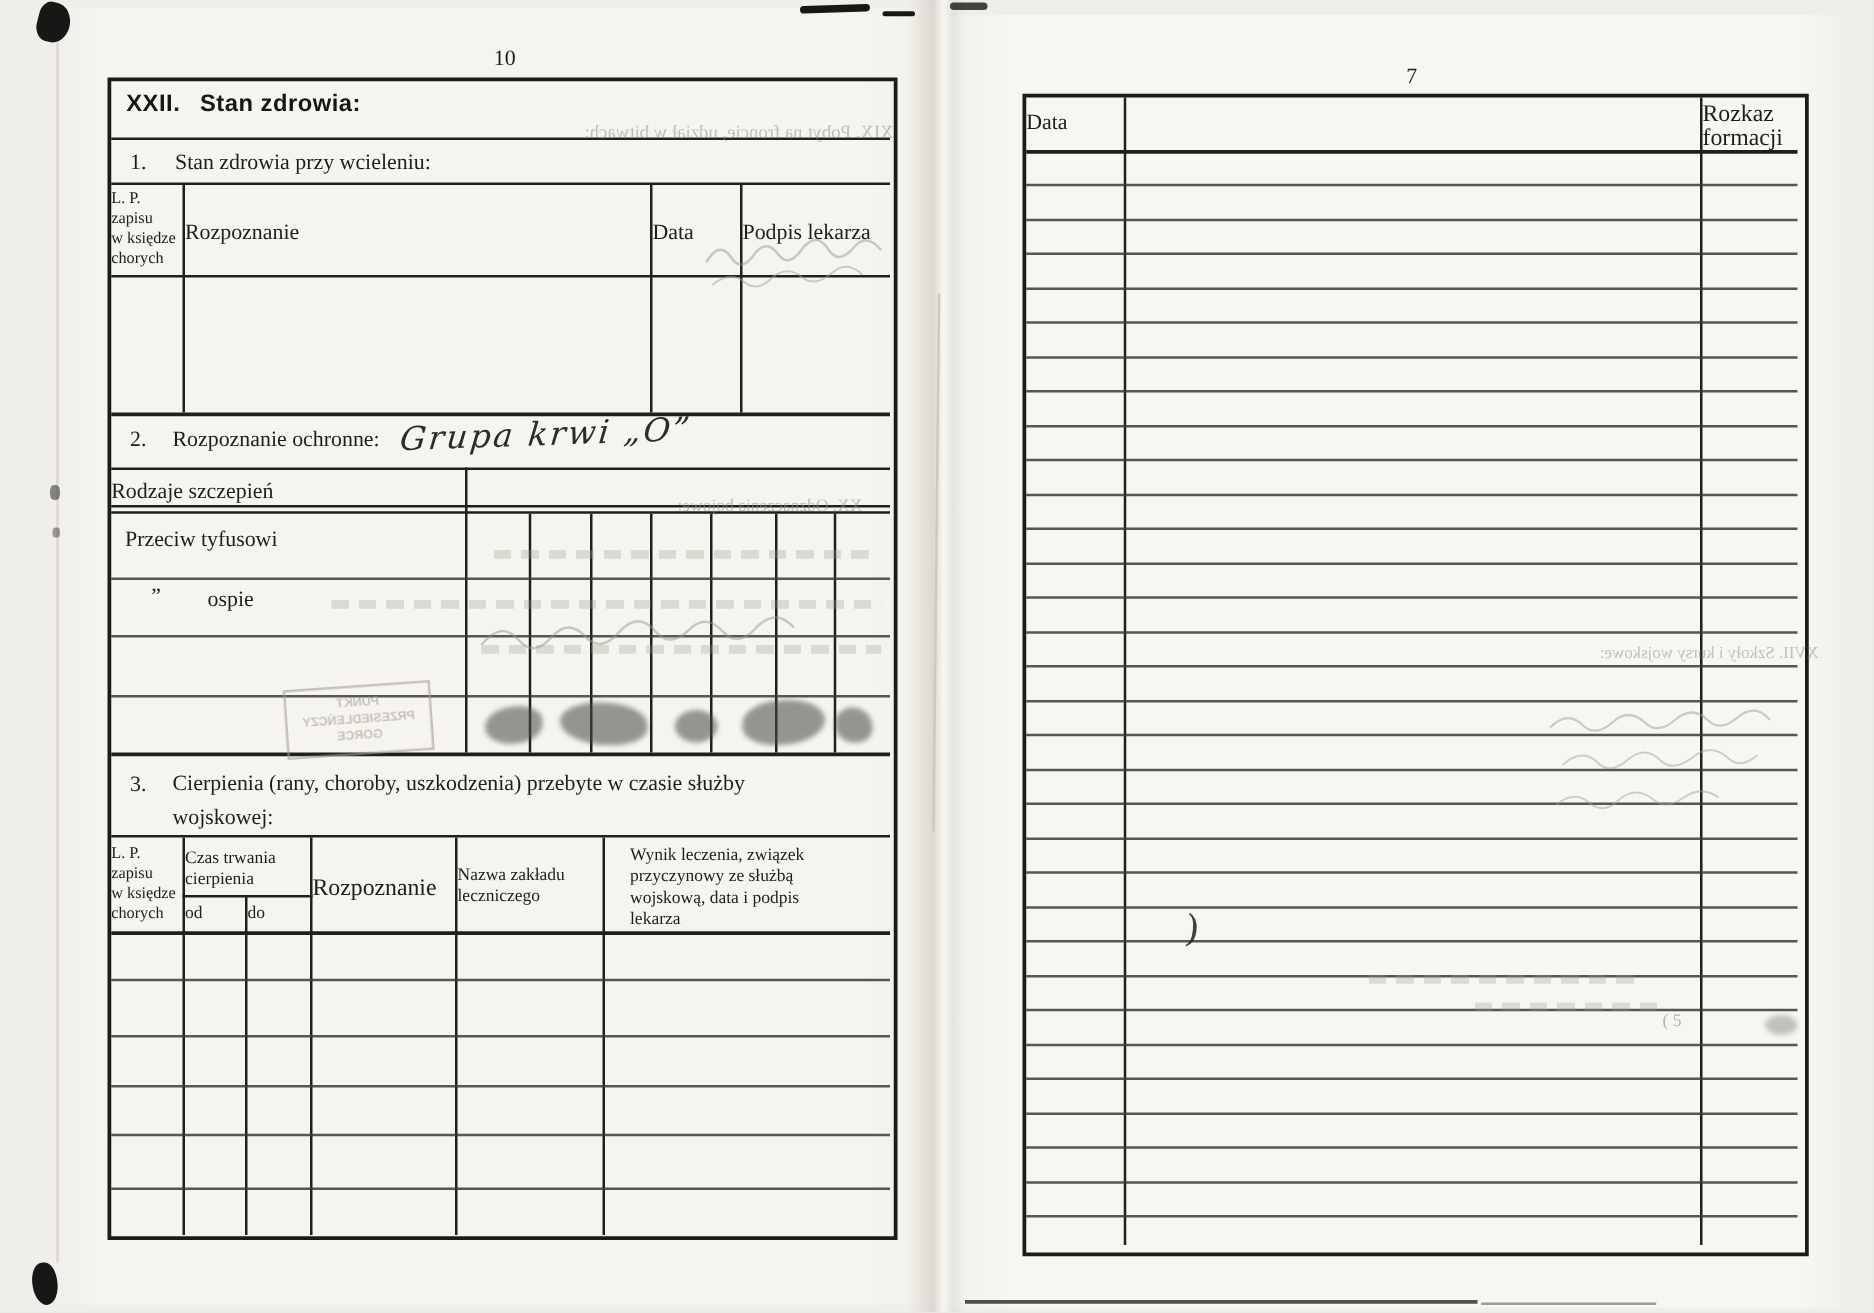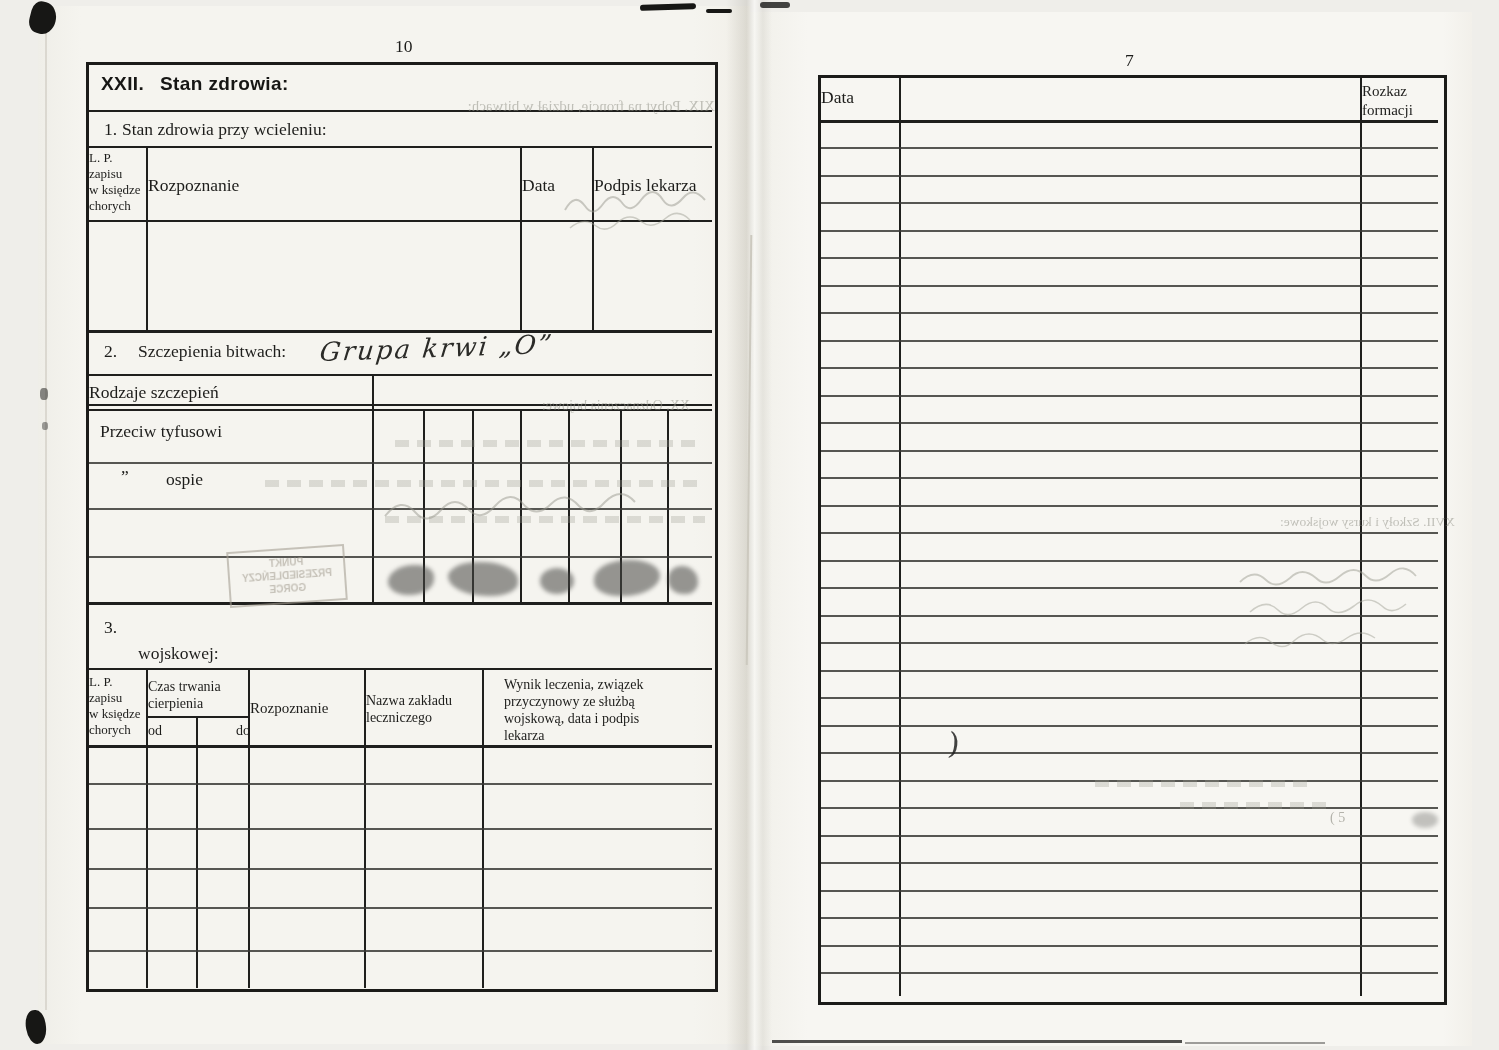--- a/index.html
+++ b/index.html
@@ -11,21 +11,21 @@
   .gutter{position:absolute;left:726px;top:0;width:46px;height:1050px;
           background:linear-gradient(90deg,rgba(120,115,100,0) 0%,rgba(120,115,100,.18) 45%,rgba(255,255,255,.4) 62%,rgba(120,115,100,.10) 80%,rgba(120,115,100,0) 100%);}
   .frame{position:absolute;border:3px solid #1b1b19;background:transparent;}
   .hl{position:absolute;background:#1f1f1d;}
   .vl{position:absolute;background:#1f1f1d;}
   .thin{background:#3a3a36;opacity:.85;}
   .txt{position:absolute;white-space:nowrap;}
   .ctr{text-align:left;white-space:normal;}
   .h-bold{font-family:"Liberation Sans",sans-serif;font-weight:700;font-size:19px;letter-spacing:.4px;color:#161614;}
   .serif17{font-size:17.5px;}
-  .serif15{font-size:15px;font-family:Liberation Serif, serif;}
+  .serif15{font-size:19px;font-family:Liberation Serif, serif;}
   .small13{font-size:13px;line-height:16px;}
   .small14{font-size:14px;line-height:17px;}
   .hand{font-family:"DejaVu Serif",serif;font-style:italic;font-size:26px;color:#2b2b28;
         transform:rotate(-2deg) skewX(-8deg);letter-spacing:2px;}
   .bleed{color:#94948a;opacity:.55;transform:scaleX(-1);filter:blur(.4px);font-size:15px;}
   .bleed-bar{position:absolute;height:7px;opacity:.30;
              background:repeating-linear-gradient(90deg,#9b9b90 0 14px,transparent 14px 22px);}
   .smudge{position:absolute;background:#474744;filter:blur(2.2px);opacity:.55;}
   .speck{position:absolute;background:#171715;}
   .stamp{position:absolute;border:2px solid #a6a094;color:#a6a094;opacity:.6;
@@ -47,41 +47,41 @@
 
   <div class="txt serif17" style="left:395px;top:36px;text-align:center;">10</div>
 
   <div class="frame" style="left:86px;top:62px;width:626px;height:924px;"></div>
 
   <span class="txt h-bold" style="left:101px;top:73px;">XXII.</span>
   <span class="txt h-bold" style="left:160px;top:73px;">Stan zdrowia:</span>
   <div class="hl" style="left:89px;top:110px;width:623px;height:2px;"></div>
 
   <span class="txt serif17" style="left:104px;top:119px;">1.</span>
-  <span class="txt serif17" style="left:122px;top:119px;">Stan zdrowia przy wcieleniu:</span>
+  <span class="txt serif17" style="left:140px;top:119px;">Stan zdrowia przy wcieleniu:</span>
   <div class="hl" style="left:89px;top:146px;width:623px;height:2px;"></div>
 
   <div class="vl" style="left:146px;top:148px;width:2px;height:182px;"></div>
   <div class="vl" style="left:520px;top:148px;width:2px;height:182px;"></div>
   <div class="vl" style="left:592px;top:148px;width:2px;height:182px;"></div>
   <div class="hl" style="left:89px;top:220px;width:623px;height:2px;"></div>
   <div class="hl" style="left:89px;top:330px;width:623px;height:3px;"></div>
 
   <div class="txt ctr small13" style="left:89px;top:150px;width:57px;">
     <div>L. P.</div>
     <div>zapisu</div>
     <div>w księdze</div>
     <div>chorych</div>
   </div>
   <div class="txt ctr serif17" style="left:148px;top:175px;width:372px;">Rozpoznanie</div>
   <div class="txt ctr serif17" style="left:522px;top:175px;width:70px;">Data</div>
   <div class="txt ctr serif17" style="left:594px;top:175px;width:118px;">Podpis lekarza</div>
 
   <span class="txt serif17" style="left:104px;top:341px;">2.</span>
-  <span class="txt serif17" style="left:138px;top:341px;">Szczepienia bitwach:</span>
+  <span class="txt serif17" style="left:138px;top:341px;">Rozpoznanie ochronne:</span>
   <span class="txt hand" style="left:320px;top:333px;">Grupa krwi „O”</span>
 
   <div class="hl" style="left:89px;top:374px;width:623px;height:2px;"></div>
   <div class="txt ctr serif17" style="left:89px;top:382px;width:283px;">Rodzaje szczepień</div>
   <div class="hl" style="left:89px;top:404px;width:623px;height:2px;"></div>
   <div class="hl" style="left:89px;top:409px;width:623px;height:2px;"></div>
 
   <div class="vl" style="left:372px;top:374px;width:2px;height:228px;"></div>
   <div class="vl" style="left:423px;top:411px;width:2px;height:191px;"></div>
   <div class="vl" style="left:472px;top:411px;width:2px;height:191px;"></div>
@@ -99,20 +99,21 @@
   <span class="txt serif17" style="left:121px;top:466px;">”</span>
   <span class="txt serif17" style="left:166px;top:469px;">ospie</span>
 
   <div class="smudge" style="left:388px;top:565px;width:46px;height:30px;border-radius:60% 40% 55% 45%;"></div>
   <div class="smudge" style="left:448px;top:562px;width:70px;height:34px;border-radius:45% 55% 40% 60%;"></div>
   <div class="smudge" style="left:540px;top:568px;width:34px;height:26px;border-radius:50%;"></div>
   <div class="smudge" style="left:594px;top:560px;width:66px;height:36px;border-radius:55% 45% 60% 40%;"></div>
   <div class="smudge" style="left:668px;top:566px;width:30px;height:28px;border-radius:50% 60% 45% 55%;"></div>
 
   <span class="txt serif17" style="left:104px;top:617px;">3.</span>
+  <span class="txt serif17" style="left:138px;top:616px;">Cierpienia (rany, choroby, uszkodzenia) przebyte w czasie służby</span>
   <span class="txt serif17" style="left:138px;top:643px;">wojskowej:</span>
   <div class="hl" style="left:89px;top:668px;width:623px;height:2px;"></div>
 
   <div class="vl" style="left:146px;top:670px;width:2px;height:318px;"></div>
   <div class="vl" style="left:196px;top:716px;width:2px;height:272px;"></div>
   <div class="vl" style="left:248px;top:670px;width:2px;height:318px;"></div>
   <div class="vl" style="left:364px;top:670px;width:2px;height:318px;"></div>
   <div class="vl" style="left:482px;top:670px;width:2px;height:318px;"></div>
   <div class="hl" style="left:146px;top:716px;width:104px;height:2px;"></div>
   <div class="hl" style="left:89px;top:745px;width:623px;height:3px;"></div>
@@ -127,21 +128,21 @@
     <div>L. P.</div>
     <div>zapisu</div>
     <div>w księdze</div>
     <div>chorych</div>
   </div>
   <div class="txt ctr small14" style="left:148px;top:678px;width:100px;">
     <div>Czas trwania</div>
     <div>cierpienia</div>
   </div>
   <div class="txt ctr small14" style="left:148px;top:722px;width:24px;">od</div>
-  <div class="txt ctr small14" style="left:198px;top:722px;width:50px;padding-left:38px;">do</div>
+  <div class="txt ctr small14" style="left:198px;top:722px;width:50px;">do</div>
   <div class="txt ctr serif15" style="left:250px;top:700px;width:114px;">Rozpoznanie</div>
   <div class="txt ctr small14" style="left:366px;top:692px;width:116px;">
     <div>Nazwa zakładu</div>
     <div>leczniczego</div>
   </div>
   <div class="txt ctr small14" style="left:484px;top:676px;width:228px;margin-left:20px;">
     <div>Wynik leczenia, związek</div>
     <div>przyczynowy ze służbą</div>
     <div>wojskową, data i podpis</div>
     <div>lekarza</div>

